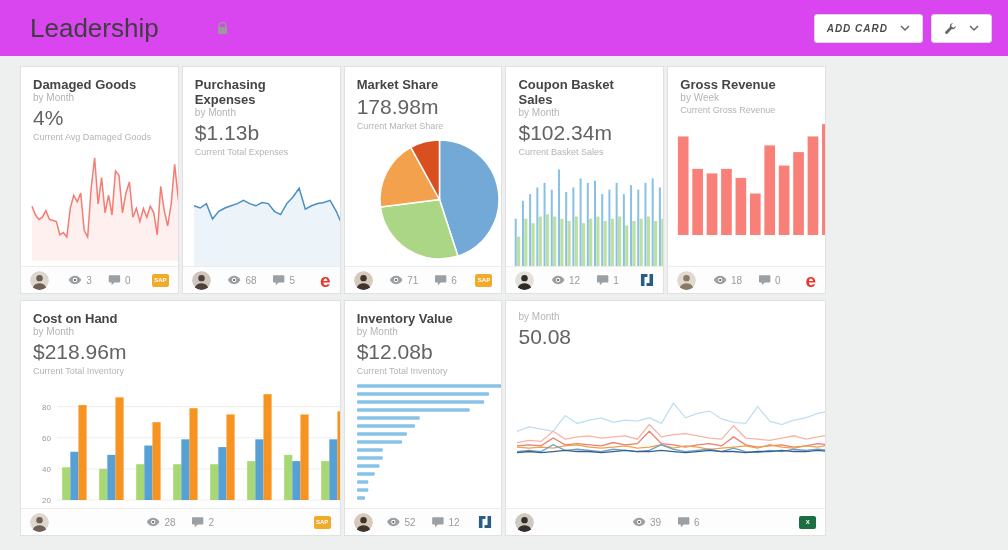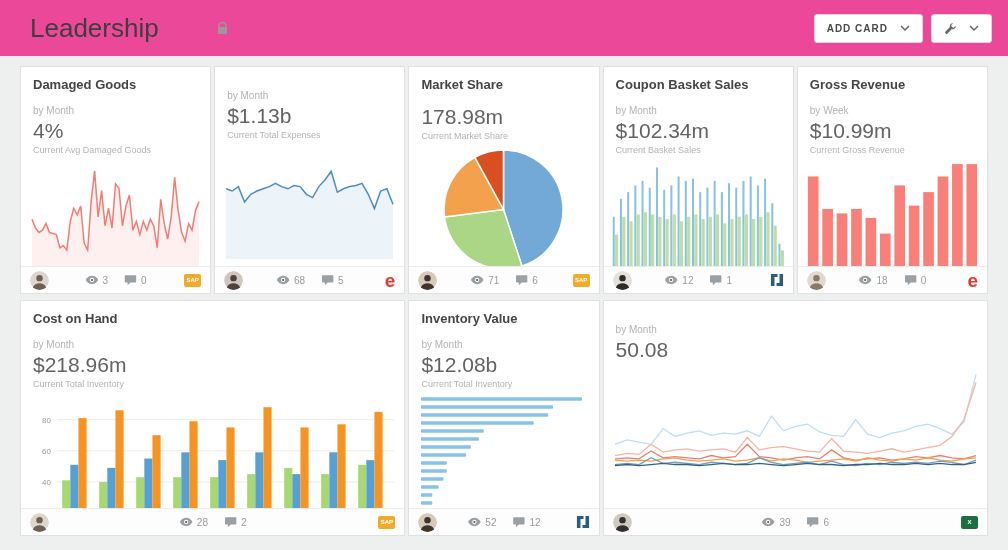--- a/index.html
+++ b/index.html
@@ -1,31 +1,31 @@
 <!DOCTYPE html>
 <html><head>
 <meta charset="utf-8">
 <style>
   * { box-sizing: border-box; margin: 0; padding: 0; }
   html,body { width:1008px; height:550px; overflow:hidden;
     font-family:"Liberation Sans", sans-serif; background:#eef0f0; }
-  .header { height:56px; background:#ec4899; display:flex; align-items:center; padding:0 16px 0 30px; }
+  .header { height:56px; background:#d946ef; display:flex; align-items:center; padding:0 16px 0 30px; }
   .page-title { font-size:26px; font-weight:400; color:#3e3e3e; }
   .lock { margin-left:58px; display:flex; }
   .header-actions { margin-left:auto; display:flex; gap:8px; }
   .btn { background:#fff; border:1px solid #d8d8d8; border-radius:3px; height:29px;
     display:flex; align-items:center; gap:12px; padding:0 12px; cursor:pointer;
-    font-size:10px; font-weight:700; letter-spacing:1px; color:#4a4a4a; }
+    font-size:10px; font-weight:700; letter-spacing:1px; color:#4a4a4a;font-style:italic; }
   .main { padding:10px 20px 0 20px; }
-  .grid { display:grid; grid-template-columns:repeat(5,1fr); grid-template-rows:228px 236px; gap:6px 3px; }
+  .grid { display:grid; grid-template-columns:repeat(6,1fr); grid-template-rows:228px 236px; gap:6px 3px; }
   .card { background:#fff; border:1px solid #e1e1e1; display:flex; flex-direction:column; overflow:hidden; }
   .span2 { grid-column:span 2;justify-content:center; }
   .card-head { padding:10px 12px 0 12px; }
   .card-title { font-size:13px; font-weight:700; color:#454545; }
-  .card-subtitle { font-size:10px; color:#b4b4b4; margin-top:13px; }
+  .card-subtitle { font-size:10px; color:#b4b4b4; margin-top:0; }
   .card-value { font-size:21px; font-weight:300; color:#636363; margin-top:3px; }
   .card-desc { font-size:9px; color:#b4b4b4; margin-top:2px; }
   .card-chart { flex:1; min-height:0; margin:4px 8px 2px 8px; }
   .card-footer { height:27px; background:#fdfdfd; border-top:1px solid #ececec;
     display:flex; align-items:center; padding:0 9px; position:relative; flex:none; }
   .avatar { width:19px; height:19px; border-radius:50%; overflow:hidden; display:block; cursor:pointer; }
   .stats { position:absolute; left:50%; transform:translateX(-50%); display:flex; gap:16px; align-items:center; }
   .stat { display:flex; align-items:center; gap:4px; font-size:10px; color:#9b9b9b; }
   .badge-wrap { margin-left:auto; display:flex; align-items:center; }
   .badge-rect { width:17px; height:13px; border-radius:2px; color:#fff; font-size:6px; font-weight:700;
@@ -99,20 +99,21 @@
             </span>
         </span>
         <span class="badge-wrap">
             <span class="badge-rect" style="background: rgb(240, 171, 42);">SAP</span>
           </span>
       </div>
     </div>
 
     <div class="card">
       <div class="card-head">
+        <div class="card-title">Purchasing Expenses</div>
         <div class="card-subtitle">by Month</div>
         <div class="card-value">$1.13b</div>
         <div class="card-desc">Current Total Expenses</div>
       </div>
       <div class="card-chart"><svg width="173" height="116" viewBox="0 0 173 116">
             <polygon points="3,44.8 9.185185185185185,47 15.37037037037037,42.6 21.555555555555554,58 27.74074074074074,50.300000000000004 33.925925925925924,47 40.11111111111111,44.8 46.29629629629629,42.6 52.48148148148148,39.3 58.666666666666664,42.6 64.85185185185185,44.8 71.03703703703704,41.5 77.22222222222221,42.6 83.4074074074074,50.300000000000004 89.59259259259258,53.599999999999994 95.77777777777779,42.6 101.96296296296296,36.00000000000001 108.14814814814815,27.199999999999996 114.33333333333333,48.1 120.51851851851852,44.8 126.7037037037037,42.6 132.88888888888889,41.5 139.07407407407408,39.3 145.25925925925927,50.300000000000004 151.44444444444443,64.60000000000001 157.62962962962962,47 163.8148148148148,44.8 170,60.2 170,115 3,115" fill="#ecf3f9"></polygon>
             <polyline points="3,44.8 9.185185185185185,47 15.37037037037037,42.6 21.555555555555554,58 27.74074074074074,50.300000000000004 33.925925925925924,47 40.11111111111111,44.8 46.29629629629629,42.6 52.48148148148148,39.3 58.666666666666664,42.6 64.85185185185185,44.8 71.03703703703704,41.5 77.22222222222221,42.6 83.4074074074074,50.300000000000004 89.59259259259258,53.599999999999994 95.77777777777779,42.6 101.96296296296296,36.00000000000001 108.14814814814815,27.199999999999996 114.33333333333333,48.1 120.51851851851852,44.8 126.7037037037037,42.6 132.88888888888889,41.5 139.07407407407408,39.3 145.25925925925927,50.300000000000004 151.44444444444443,64.60000000000001 157.62962962962962,47 163.8148148148148,44.8 170,60.2" fill="none" stroke="#4b8fc2" stroke-width="1.5"></polyline>
           </svg></div>
       <div class="card-footer">
         <span class="avatar"><svg viewBox="0 0 20 20" width="19" height="19">
@@ -270,21 +271,20 @@
               </svg>
             </span>
           </span>
       </div>
     </div>
 
     <div class="card">
       <div class="card-head">
         <div class="card-title">Gross Revenue</div>
         <div class="card-subtitle">by Week</div>
-        <div class="card-value">$10.99m</div>
         <div class="card-desc">Current Gross Revenue</div>
       </div>
       <div class="card-chart"><svg width="173" height="116" viewBox="0 0 173 116">
             <rect x="1.8741666666666668" y="17.439999999999984" width="10.668333333333333" height="98.56000000000002" fill="#f88078"></rect>
             <rect x="16.29083333333333" y="49.91999999999999" width="10.668333333333333" height="66.08000000000001" fill="#f88078"></rect>
             <rect x="30.7075" y="54.39999999999999" width="10.668333333333333" height="61.60000000000001" fill="#f88078"></rect>
             <rect x="45.12416666666667" y="49.91999999999999" width="10.668333333333333" height="66.08000000000001" fill="#f88078"></rect>
             <rect x="59.54083333333333" y="58.879999999999995" width="10.668333333333333" height="57.120000000000005" fill="#f88078"></rect>
             <rect x="73.9575" y="74.56" width="10.668333333333333" height="41.44" fill="#f88078"></rect>
             <rect x="88.37416666666667" y="26.39999999999999" width="10.668333333333333" height="89.60000000000001" fill="#f88078"></rect>

